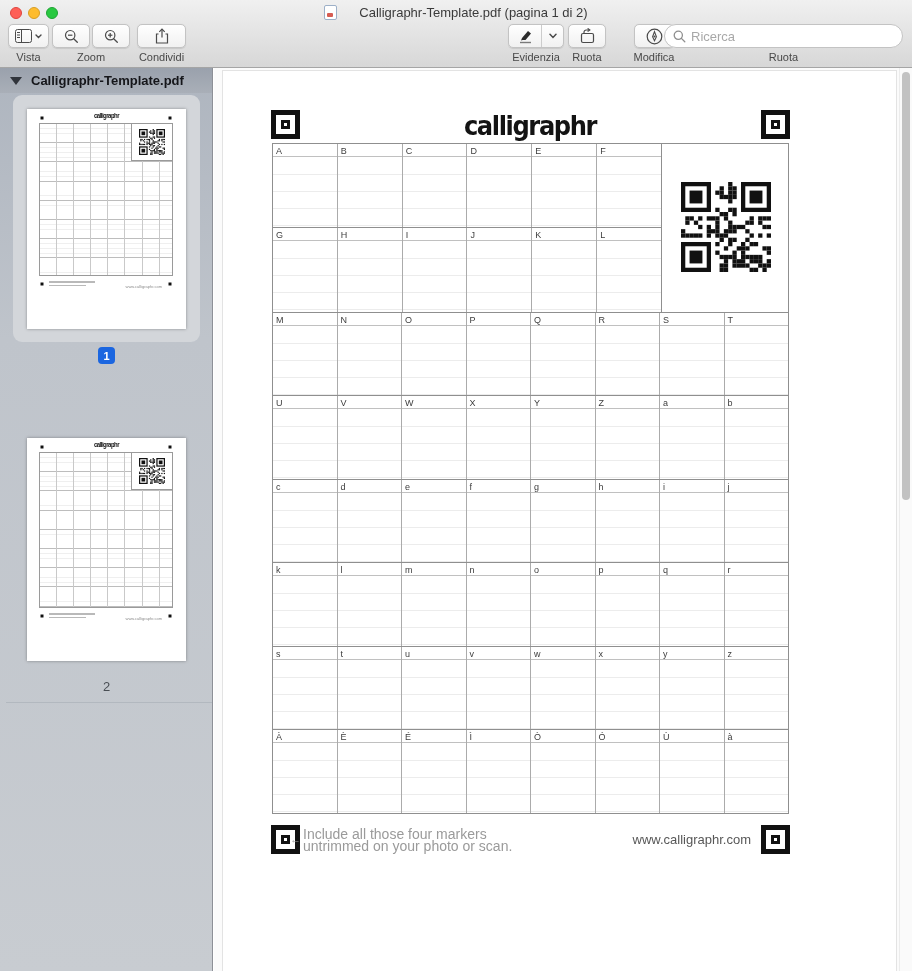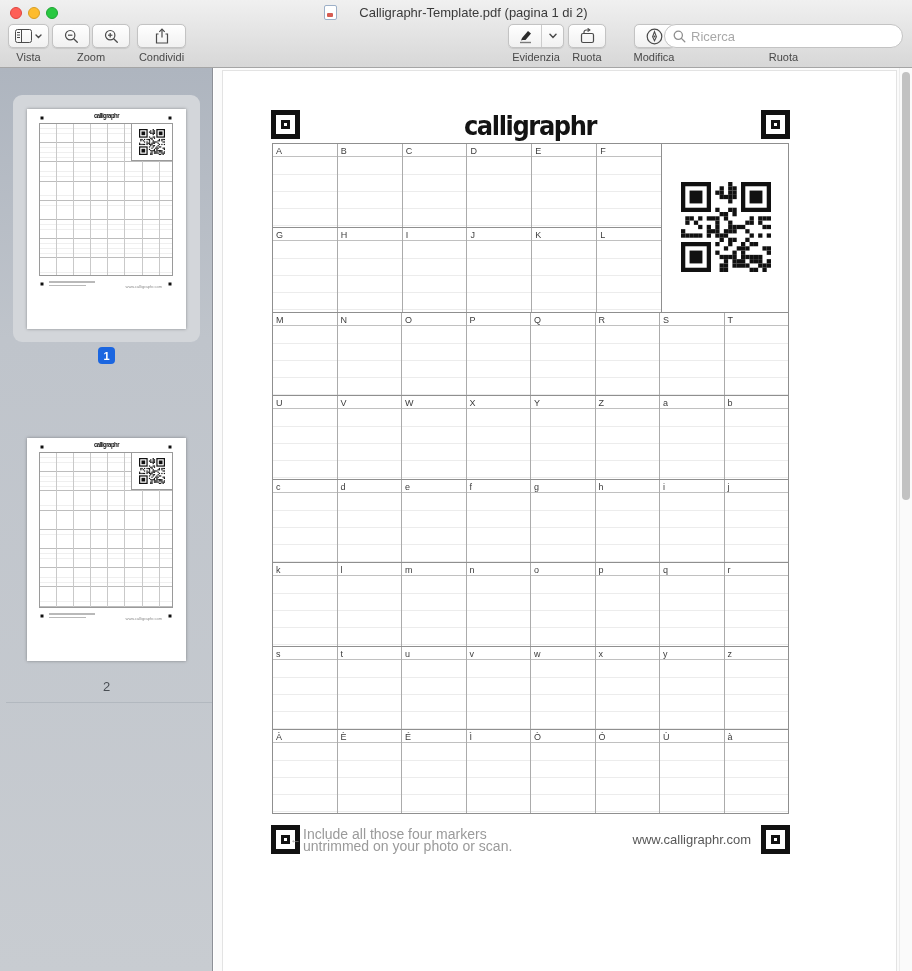--- a/index.html
+++ b/index.html
@@ -246,20 +246,24 @@
         </svg>
       </span>
       <input type="text" placeholder="Ricerca" style="">
     </div>
     <div class="tb-item" style="left:664px; width:239px; top:51px;">
       <div style="text-align:center; font-size:11px; color:#484848;">Ruota</div>
     </div>
   </div>
 
   <div class="sidebar">
+    <div class="sb-header">
+      <span class="tri"></span>
+      <span class="sb-title">Calligraphr-Template.pdf</span>
+    </div>
 
     <div class="thumb-sel"></div>
 
     <div class="thumb-page thumb1">
       <div class="mini-marker" style="left:12px; top:6px;"></div>
       <div class="mini-marker" style="right:13px; top:6px;"></div>
       <div class="mini-logo">calligraphr</div>
       <div class="mini-grid"></div>
       <div class="mini-qr-zone">
         <svg class="mini-qr" width="26" height="26" viewBox="0 0 26 26" style="position:absolute;left:7px;top:5px;">

